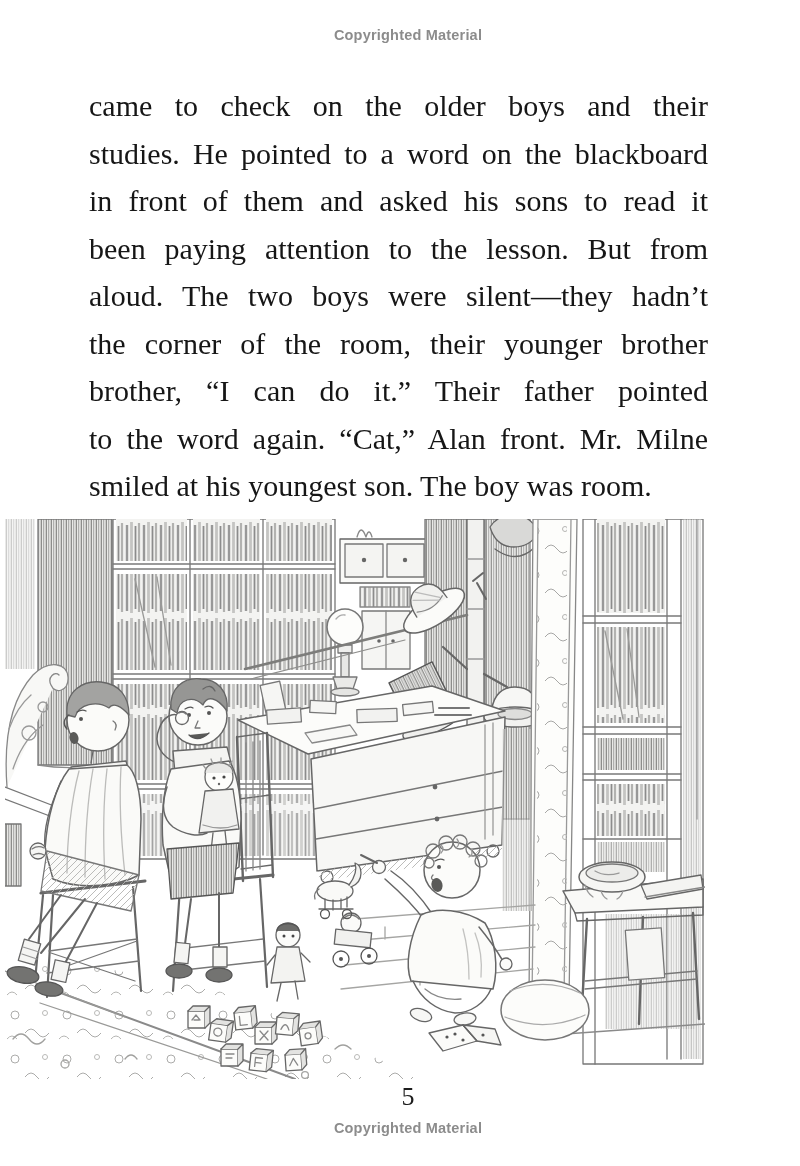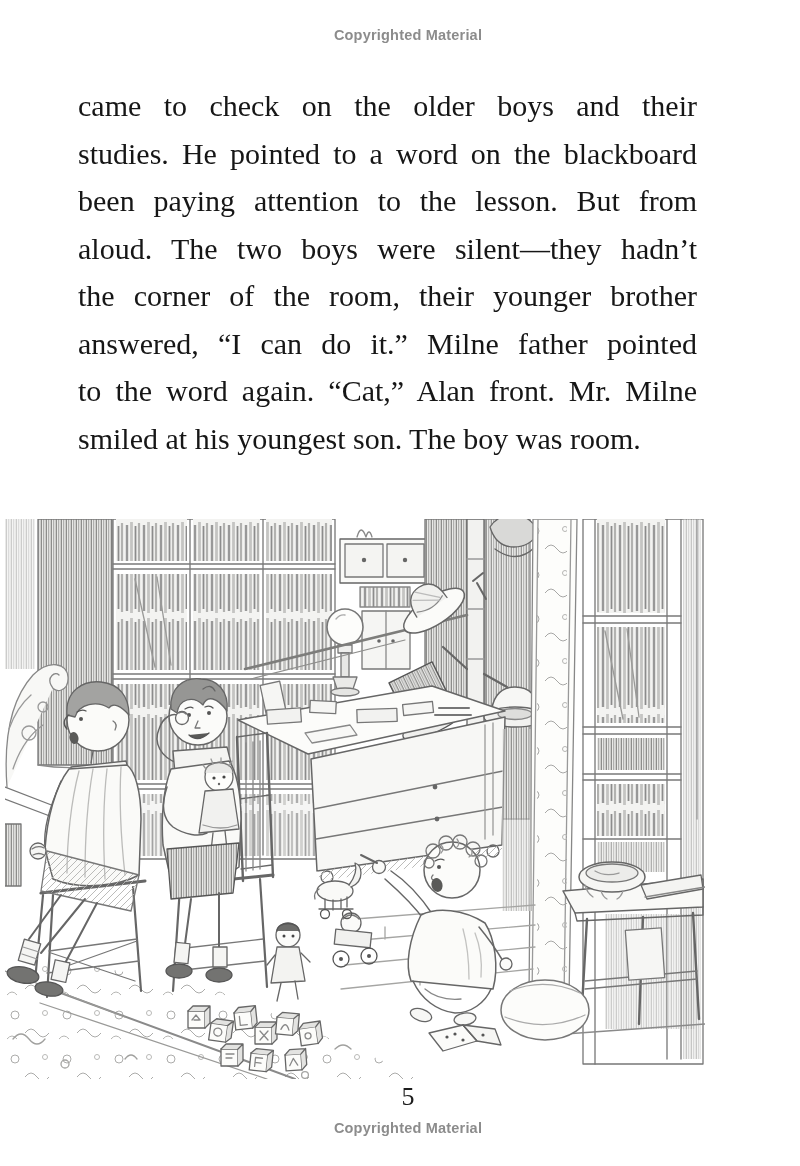--- a/index.html
+++ b/index.html
@@ -12,39 +12,40 @@
     font-family:"Liberation Sans", sans-serif;font-weight:bold;
     font-size:14.5px;color:#8c8c8c;letter-spacing:.2px;margin-left:8px;
   }
   .notice-top{top:27px;}
   .notice-bottom{top:1120px;}
   .pagenum{
     position:absolute;top:1082px;left:8px;width:800px;text-align:center;
     font-size:26px;color:#1d1d1d;font-family:"Liberation Serif", serif;
   }
   .bodytext{
-    position:absolute;top:82px;left:78px;width:619px;
+    position:absolute;top:82px;left:89px;width:619px;
     font-size:30px;line-height:47.5px;color:#161616;
   }
   .tline{text-align:justify;text-align-last:justify;white-space:normal;}
   .tline-last{text-align-last:left;}
   .illu{position:absolute;top:519px;left:5px;width:700px;height:560px;}
 </style>
 </head>
 <body>
 
 <div class="notice notice-top">Copyrighted Material</div>
 
 <div class="bodytext">
   <div class="tline">came to check on the older boys and their</div>
   <div class="tline">studies. He pointed to a word on the blackboard</div>
+  <div class="tline">in front of them and asked his sons to read it</div>
   <div class="tline">been paying attention to the lesson. But from</div>
   <div class="tline">aloud. The two boys were silent—they hadn’t</div>
   <div class="tline">the corner of the room, their younger brother</div>
-  <div class="tline">answered, “I can do it.” Milne father pointed</div>
+  <div class="tline">brother, “I can do it.” Their father pointed</div>
   <div class="tline">to the word again. “Cat,” Alan front. Mr. Milne</div>
   <div class="tline tline-last">smiled at his youngest son. The boy was room.</div>
 </div>
 
 <svg class="illu" viewBox="0 0 700 560" xmlns="http://www.w3.org/2000/svg">
   <defs>
     <pattern id="pBooks" width="17" height="96" patternUnits="userSpaceOnUse">
       <rect width="17" height="96" fill="#f3f3f1"></rect>
       <path d="M3 6V92" stroke="#989898" stroke-width="2.4"></path>
       <path d="M7.5 3V94" stroke="#c4c4c2" stroke-width="2.8"></path>

